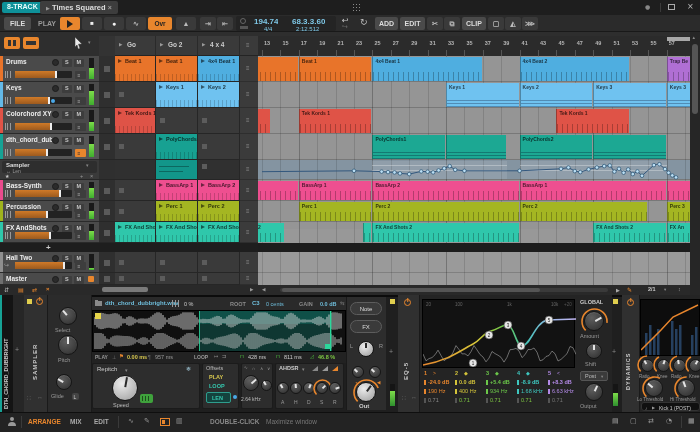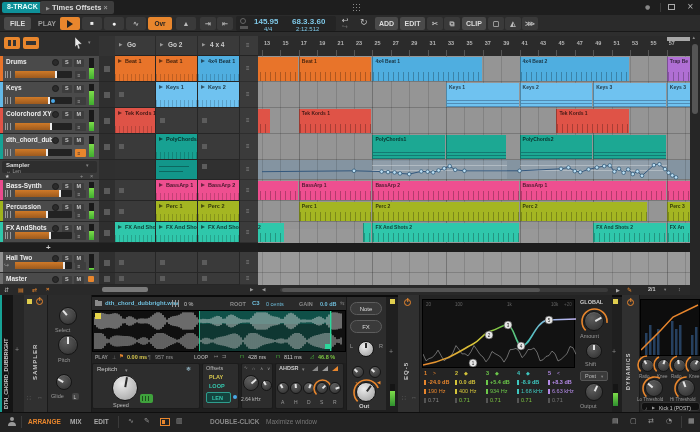--- a/index.html
+++ b/index.html
@@ -33,21 +33,21 @@
 </style>
 </head>
 <body>
 
 <div id="app">
 
   <div id="titlebar">
     <span class="badge">8-TRACK</span>
     <span class="tab">
       <span class="glyph" style="position:static;font-size:5px;color:#999;">▶</span>
-      <span>Times Offsets</span>
+      <span>Times Squared</span>
       <span style="color:#999;font-size:7px;">×</span>
     </span>
     <div class="dots9" style="left:352px;top:3px;"></div>
     <span class="glyph" style="left:645px;top:3px;font-size:6px;color:#888;">●</span>
     <div class="abs" style="left:660px;top:3px;width:1px;height:9px;background:#3a3a3a;"></div>
     <div class="abs" style="left:668px;top:4px;width:7px;height:6px;border:1px solid #aaa;"></div>
     <span class="glyph" style="left:687px;top:2px;font-size:8px;color:#bbb;">×</span>
   </div>
 
   <div id="toolbar">
@@ -57,21 +57,21 @@
     <div class="tb-btn dark" style="left:82px;width:20px;color:#eee;font-size:6px;">■</div>
     <div class="tb-btn dark" style="left:104px;width:20px;color:#f2f2f2;font-size:7px;">●</div>
     <div class="tb-btn dark" style="left:126px;width:20px;color:#bbb;font-size:7px;">∿</div>
     <div class="tb-btn orange" style="left:148px;width:24px;font-size:6.5px;">Ovr</div>
     <div class="tb-btn dark" style="left:176px;width:20px;color:#bbb;font-size:7px;">▲</div>
     <div class="tb-btn dark" style="left:200px;width:16px;color:#aaa;font-size:7px;">⇥</div>
     <div class="tb-btn dark" style="left:217px;width:16px;color:#aaa;font-size:7px;">⇤</div>
     <div class="abs" style="left:236px;top:1px;width:100px;height:15px;background:#242424;border-radius:2px;"></div>
     <div class="abs" style="left:240px;top:3px;width:6px;height:6px;border:1px solid #666;border-radius:50%;"></div>
     <div class="abs" style="left:240px;top:11px;width:8px;height:3px;background:#555;"></div>
-    <span class="abs cyan nowrap" style="left:254px;top:2px;font:bold 8px 'Liberation Sans',sans-serif;">145.95</span>
+    <span class="abs cyan nowrap" style="left:254px;top:2px;font:bold 8px 'Liberation Sans',sans-serif;">194.74</span>
     <span class="abs cyan nowrap" style="left:264px;top:10.5px;font:6px 'Liberation Sans',sans-serif;">4/4</span>
     <span class="abs cyan nowrap" style="left:292px;top:2px;font:bold 8px 'Liberation Sans',sans-serif;">68.3.3.60</span>
     <span class="abs cyan nowrap" style="left:296px;top:10.5px;font:6px 'Liberation Sans',sans-serif;">2:12.512</span>
     <span class="glyph" style="left:342px;top:1px;font-size:8px;color:#ccc;">↩</span>
     <span class="glyph" style="left:342px;top:8px;font-size:7px;color:#666;">↪</span>
     <span class="glyph" style="left:360px;top:2px;font-size:9px;color:#bbb;">↻</span>
     <div class="tb-btn" style="left:375px;width:23px;">ADD</div>
     <div class="tb-btn" style="left:400px;width:25px;">EDIT</div>
     <div class="tb-btn dark" style="left:427px;width:16px;color:#bbb;font-size:7px;">✂</div>
     <div class="tb-btn dark" style="left:444px;width:16px;color:#bbb;font-size:7px;">⧉</div>

